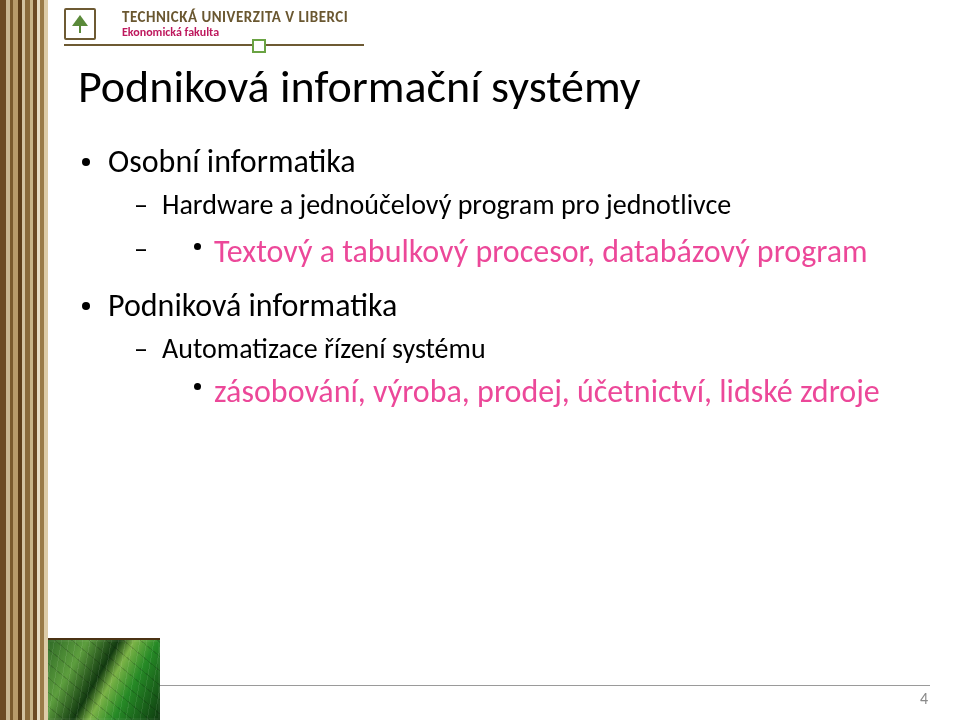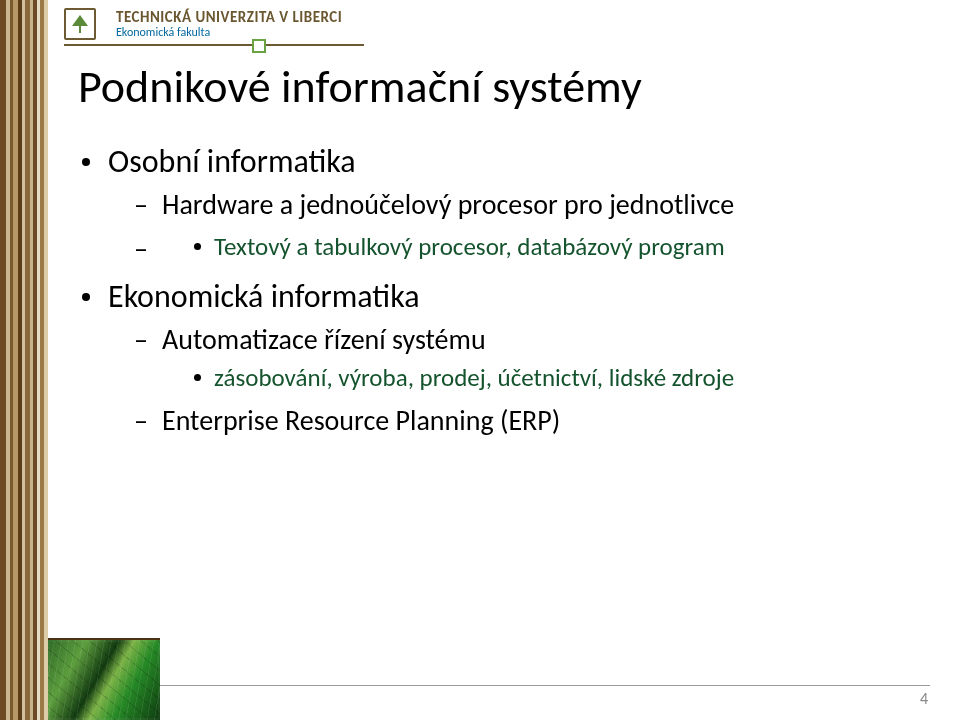--- a/index.html
+++ b/index.html
@@ -41,21 +41,21 @@
   .stripe:nth-child(10){ width:3px; background:#e6dcc6; }
   .stripe:nth-child(11){ width:4px; background:#9a7b48; }
   .stripe:nth-child(12){ width:4px; background:#ddcca8; }
 
   .header {
     position: absolute;
     left: 64px;
     top: 8px;
     display: flex;
     align-items: center;
-    gap: 20px;
+    gap: 26px;
   }
   .logo-badge {
     width: 32px;
     height: 32px;
     border: 2px solid #6d5a33;
     border-radius: 2px;
     display: flex;
     align-items: center;
     justify-content: center;
     box-sizing: border-box;
@@ -63,22 +63,22 @@
   .logo-badge svg { display:block; }
   .uni-text { display:flex; flex-direction:column; line-height:1.05; }
   .uni-line1 {
     font-size: 15px;
     font-weight: 700;
     letter-spacing: 0.5px;
     color: #6a5730;
   }
   .uni-line2 {
     font-size: 12px;
-    font-weight: 400;
-    color: #0369a1;
+    font-weight: 700;
+    color: #be185d;
   }
   .header-underline {
     position: absolute;
     left: 64px;
     top: 44px;
     height: 2px;
     width: 300px;
     background: #6d5a33;
   }
   .green-square {
@@ -149,22 +149,22 @@
   }
 
   ul.level3 {
     list-style: none;
     padding: 0;
     margin: 4px 0 4px 30px;
   }
   ul.level3 > li {
     position: relative;
     padding-left: 22px;
-    font-size: 25px;
-    color: #14532d;
+    font-size: 32px;
+    color: #ec4899;
     margin-bottom: 6px;
     line-height: 1.3;
   }
   ul.level3 > li::before {
     content: "";
     position: absolute;
     left: 2px;
     top: 12px;
     width: 7px;
     height: 7px;
@@ -236,52 +236,49 @@
     </div>
     <div class="uni-text">
       <span class="uni-line1">TECHNICKÁ UNIVERZITA V LIBERCI</span>
       <span class="uni-line2">Ekonomická fakulta</span>
     </div>
   </div>
   <div class="header-underline"></div>
   <div class="green-square"></div>
 
   <div class="content">
-    <h1 class="title">Podnikové informační systémy</h1>
+    <h1 class="title">Podniková informační systémy</h1>
 
     <ul class="level1">
       <li>
         <span>Osobní informatika</span>
         <ul class="level2">
           <li>
-            <span>Hardware a jednoúčelový procesor pro jednotlivce</span>
+            <span>Hardware a jednoúčelový program pro jednotlivce</span>
           </li>
           <li>
             <ul class="level3">
               <li>
                 <span>Textový a tabulkový procesor, databázový program</span>
               </li>
             </ul>
           </li>
         </ul>
       </li>
       <li>
-        <span>Ekonomická informatika</span>
+        <span>Podniková informatika</span>
         <ul class="level2">
           <li>
             <span>Automatizace řízení systému</span>
             <ul class="level3">
               <li>
                 <span>zásobování, výroba, prodej, účetnictví, lidské zdroje</span>
               </li>
             </ul>
           </li>
-          <li>
-            <span>Enterprise Resource Planning (ERP)</span>
-          </li>
         </ul>
       </li>
     </ul>
   </div>
 
   <div class="corner-art"></div>
   <div class="bottom-rule"></div>
   <div class="page-number">4</div>
 
 </div>

